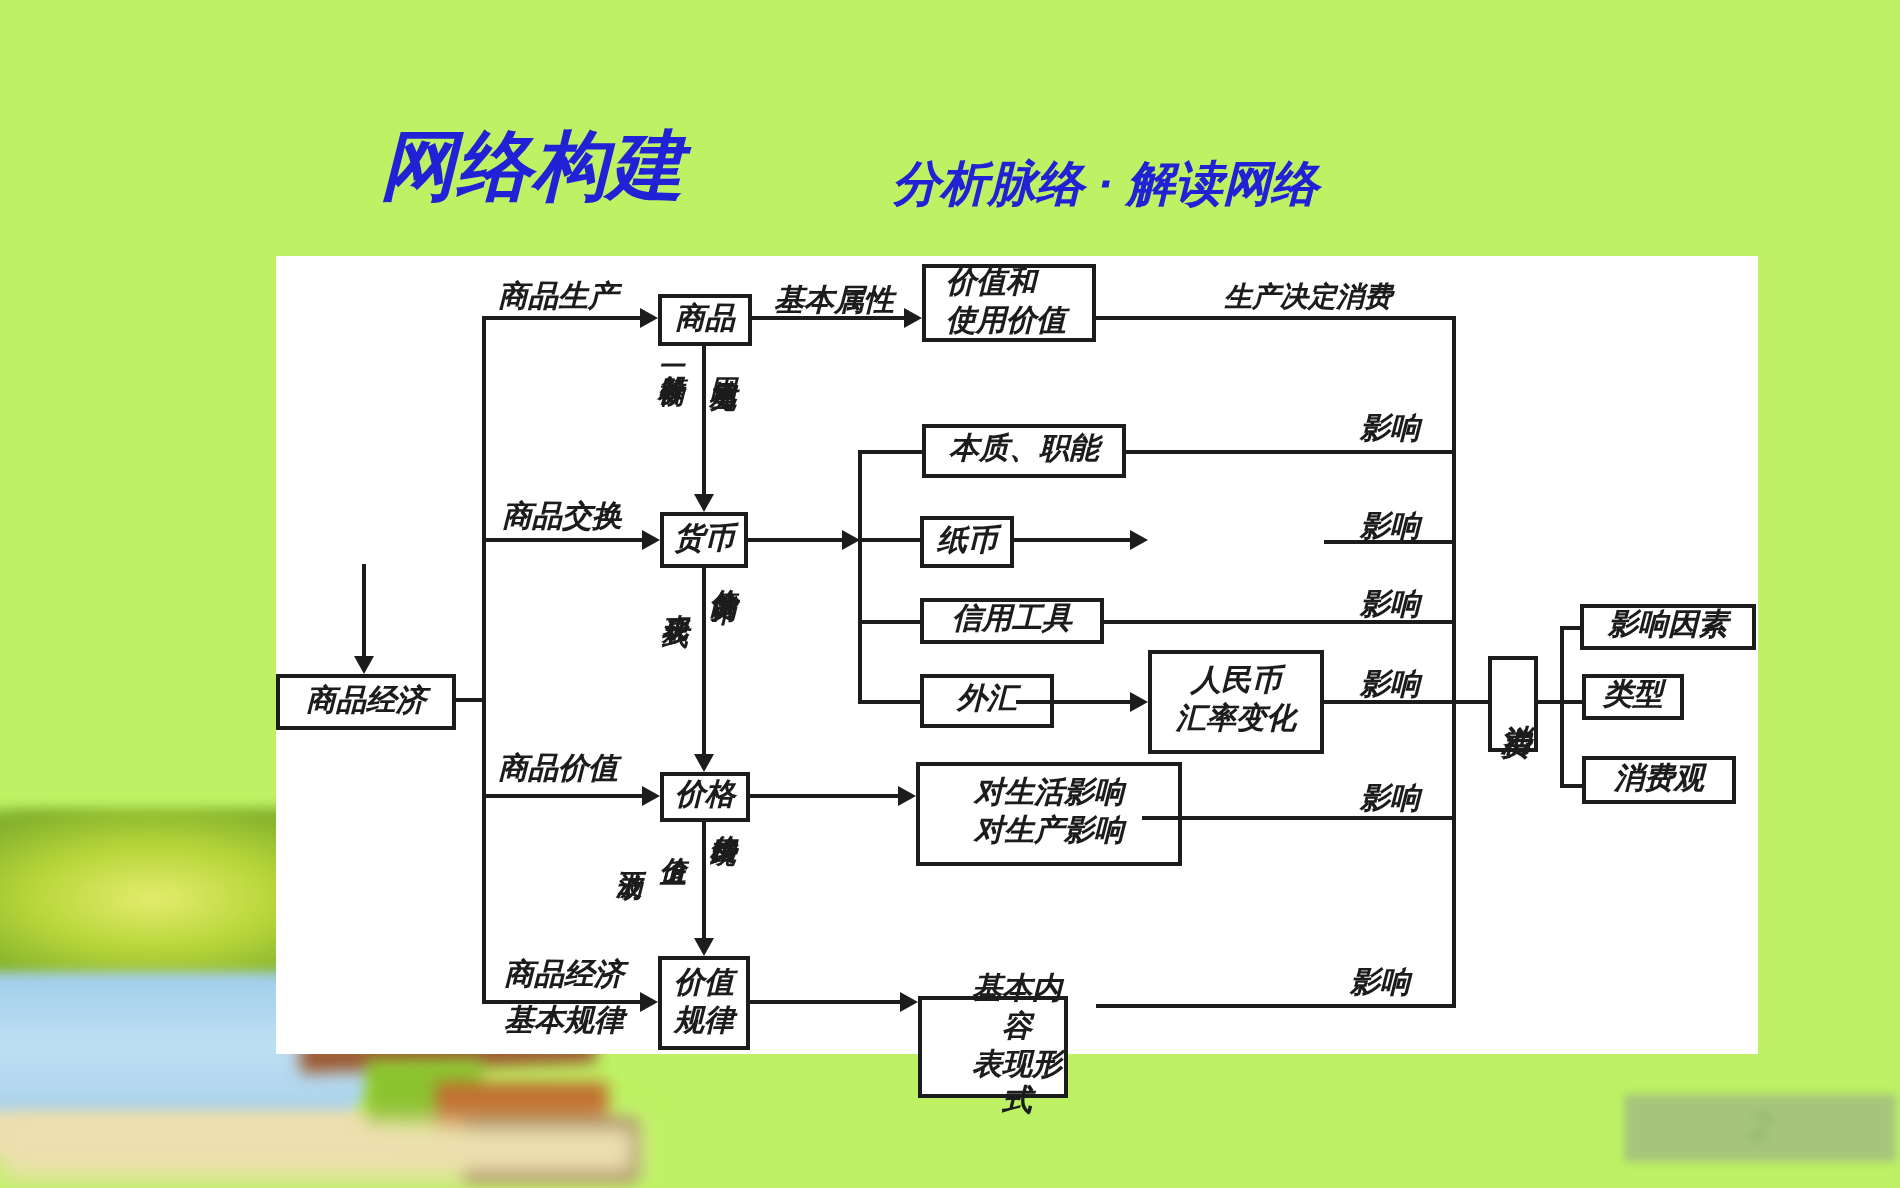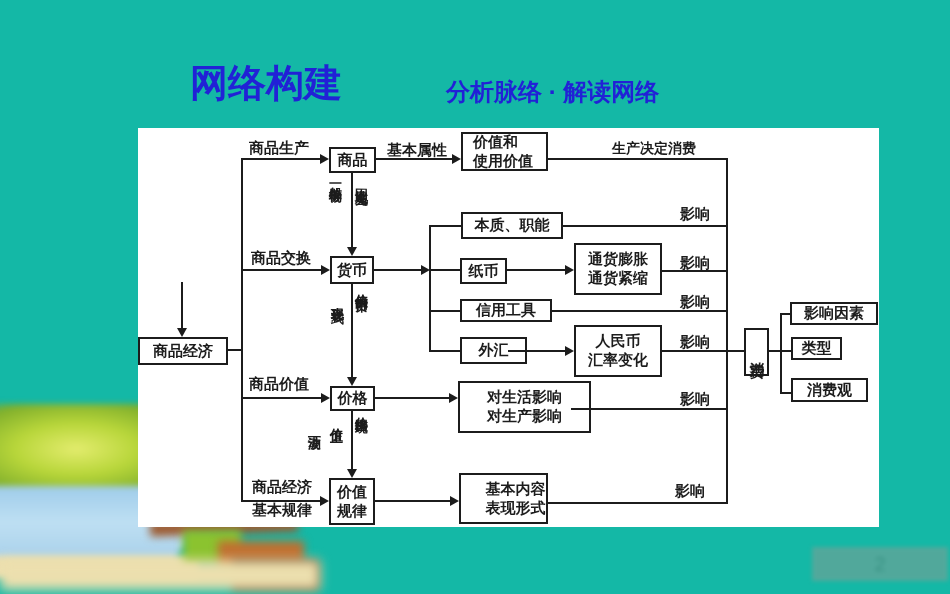--- a/index.html
+++ b/index.html
@@ -1,17 +1,17 @@
 <!DOCTYPE html>
 <html><head>
 <meta charset="utf-8">
 <style>
   html,body{margin:0;padding:0;}
-  .slide{position:relative;width:950px;height:594px;background:#14b8a6;overflow:hidden;
-         font-family:"Liberation Serif",serif;color:#1c1c1c;}
+  .slide{position:relative;width:950px;height:594px;background:#bef264;overflow:hidden;
+         font-family:"Liberation Serif",serif;color:#1c1c1c;font-style:italic;}
   
   .pond{position:absolute;left:0;top:398px;width:172px;height:176px;filter:blur(3px);z-index:0;}
   .pond .grass{position:absolute;left:-12px;top:6px;width:196px;height:90px;
      background:radial-gradient(ellipse at 45% 50%, #e3ec6e 0%, #b8d63a 40%, #7fae2b 78%, rgba(253,240,194,0) 100%);}
   .pond .water{position:absolute;left:-12px;top:88px;width:198px;height:80px;
      background:linear-gradient(180deg,#9fcdea 0%,#bedff3 45%,#a6cfe9 100%);border-radius:0 0 30% 0;}
   .pond .sand{position:absolute;left:-12px;top:158px;width:210px;height:22px;background:#ecdfae;}
   .smudge{position:absolute;filter:blur(4px);z-index:0;}
   .wm{position:absolute;left:812px;top:547px;width:136px;height:34px;background:#8f9a92;opacity:.5;
       filter:blur(2px);display:flex;align-items:center;justify-content:center;z-index:0;
@@ -69,27 +69,25 @@
   <div class="box" style="left:330px;top:386px;width:45px;height:25px;">价格</div>
   <div class="box" style="left:329px;top:478px;width:46px;height:47px;">价值
 规律</div>
 
   <div class="box alignl" style="left:461px;top:132px;width:87px;height:39px;padding-left:10px;">价值和
 使用价值</div>
   <div class="box" style="left:461px;top:212px;width:102px;height:27px;">本质、职能</div>
   <div class="box" style="left:460px;top:258px;width:47px;height:26px;">纸币</div>
   <div class="box" style="left:460px;top:299px;width:92px;height:23px;">信用工具</div>
   <div class="box" style="left:460px;top:337px;width:67px;height:27px;">外汇</div>
-  <div class="box" style="left:574px;top:243px;width:88px;height:52px;">通货膨胀
-通货紧缩</div>
   <div class="box" style="left:574px;top:325px;width:88px;height:52px;">人民币
 汇率变化</div>
   <div class="box" style="left:458px;top:381px;width:133px;height:52px;">对生活影响
 对生产影响</div>
-  <div class="box" style="left:459px;top:473px;width:89px;height:51px;padding-left:24px;">基本内容
+  <div class="box" style="left:459px;top:498px;width:75px;height:51px;padding-left:24px;">基本内容
 表现形式</div>
 
   <div class="box vbox" style="left:744px;top:328px;width:25px;height:48px;">消费</div>
   <div class="box" style="left:790px;top:302px;width:88px;height:23px;">影响因素</div>
   <div class="box" style="left:791px;top:337px;width:51px;height:23px;">类型</div>
   <div class="box" style="left:791px;top:378px;width:77px;height:24px;">消费观</div>
 
   <div class="v" style="left:241px;top:158px;height:344px;"></div>
   <div class="h" style="left:241px;top:158px;width:80px;"></div>
   <div class="ar" style="left:320px;top:154px;"></div>

